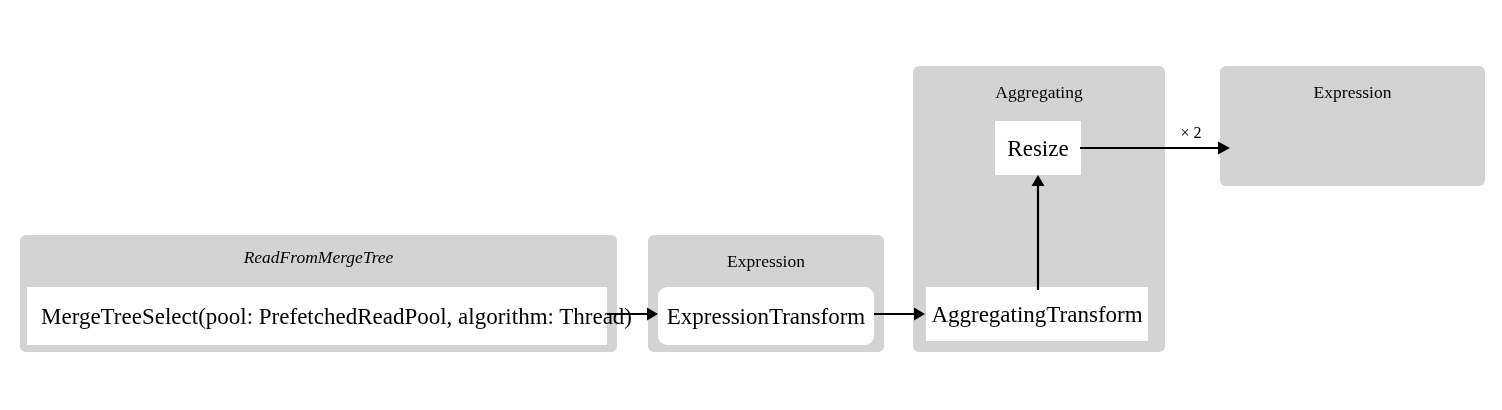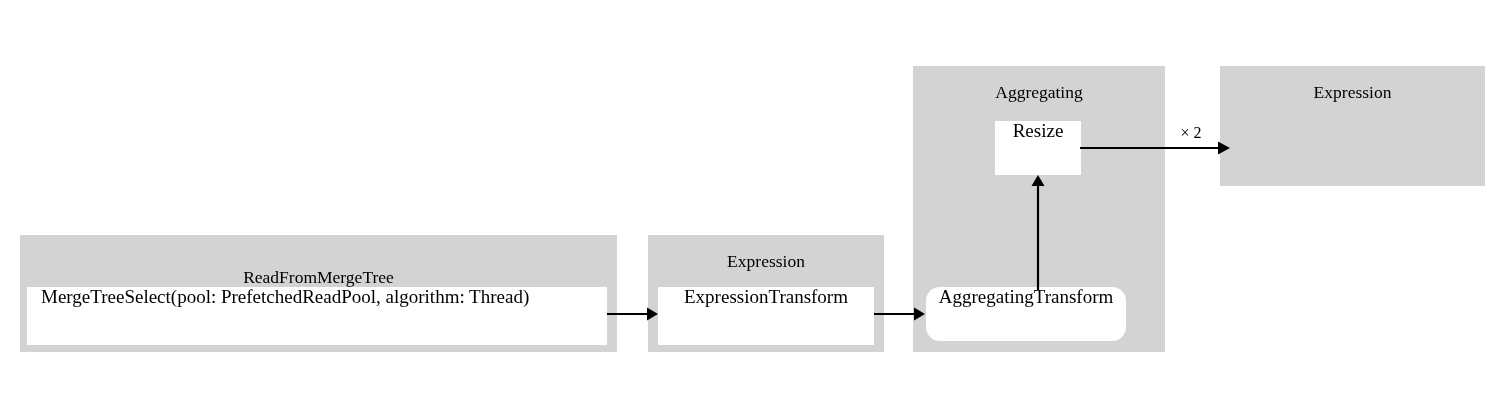--- a/index.html
+++ b/index.html
@@ -15,39 +15,40 @@
     position: relative;
     width: 1502px;
     height: 410px;
     background: #ffffff;
     overflow: hidden;
   }
   .cluster {
     position: absolute;
     background: #d3d3d3;
     box-sizing: border-box;
+    border-radius: 6px;
   }
   .cluster-title {
     position: absolute;
     left: 0;
     right: 0;
     text-align: center;
     font-size: 17.5px;
     line-height: 1;
     color: #000000;
     white-space: nowrap;
   }
   .node {
     position: absolute;
     background: #ffffff;
     box-sizing: border-box;
     display: flex;
-    align-items: flex-start;
+    align-items: center;
     justify-content: center;
-    font-size: 19px;
+    font-size: 23px;
     line-height: 1;
     color: #000000;
     white-space: nowrap;
     padding: 0 10px;
   }
   .node.left-align {
     justify-content: flex-start;
   }
   .edge {
     position: absolute;
@@ -61,40 +62,40 @@
     white-space: nowrap;
     text-align: center;
   }
 </style>
 </head>
 <body>
 
 <div id="canvas">
 
   <div class="cluster" style="left:20px; top:235px; width:597px; height:117px;">
-    <div class="cluster-title" style="top:34px;">ReadFromMergeTree</div>
+    <div class="cluster-title" style="top:14px;font-style:italic;">ReadFromMergeTree</div>
   </div>
   <div class="node left-align" style="left:27px; top:287px; width:580px; height:58px; padding-left:14px;">
     <span>MergeTreeSelect(pool: PrefetchedReadPool, algorithm: Thread)</span>
   </div>
 
   <div class="cluster" style="left:648px; top:235px; width:236px; height:117px;">
     <div class="cluster-title" style="top:18px;">Expression</div>
   </div>
-  <div class="node" style="left:658px; top:287px; width:216px; height:58px;">
+  <div class="node" style="left:658px; top:287px; width:216px; height:58px;border-radius:9px;">
     <span>ExpressionTransform</span>
   </div>
 
   <div class="cluster" style="left:913px; top:66px; width:252px; height:286px;">
     <div class="cluster-title" style="top:18px;">Aggregating</div>
   </div>
   <div class="node" style="left:995px; top:121px; width:86px; height:54px;">
     <span>Resize</span>
   </div>
-  <div class="node" style="left:926px; top:287px; width:200px; height:54px;border-radius:14px;">
+  <div class="node" style="left:926px; top:287px; width:222px; height:54px;">
     <span>AggregatingTransform</span>
   </div>
 
   <div class="cluster" style="left:1220px; top:66px; width:265px; height:120px;">
     <div class="cluster-title" style="top:18px;">Expression</div>
   </div>
 
   <svg class="edge" style="left:600px; top:300px;" width="65" height="30" viewBox="0 0 65 30">
     <line x1="7" y1="14" x2="47" y2="14" stroke="#000000" stroke-width="2.2"></line>
     <polygon points="47,7.5 58,14 47,20.5" fill="#000000"></polygon>

